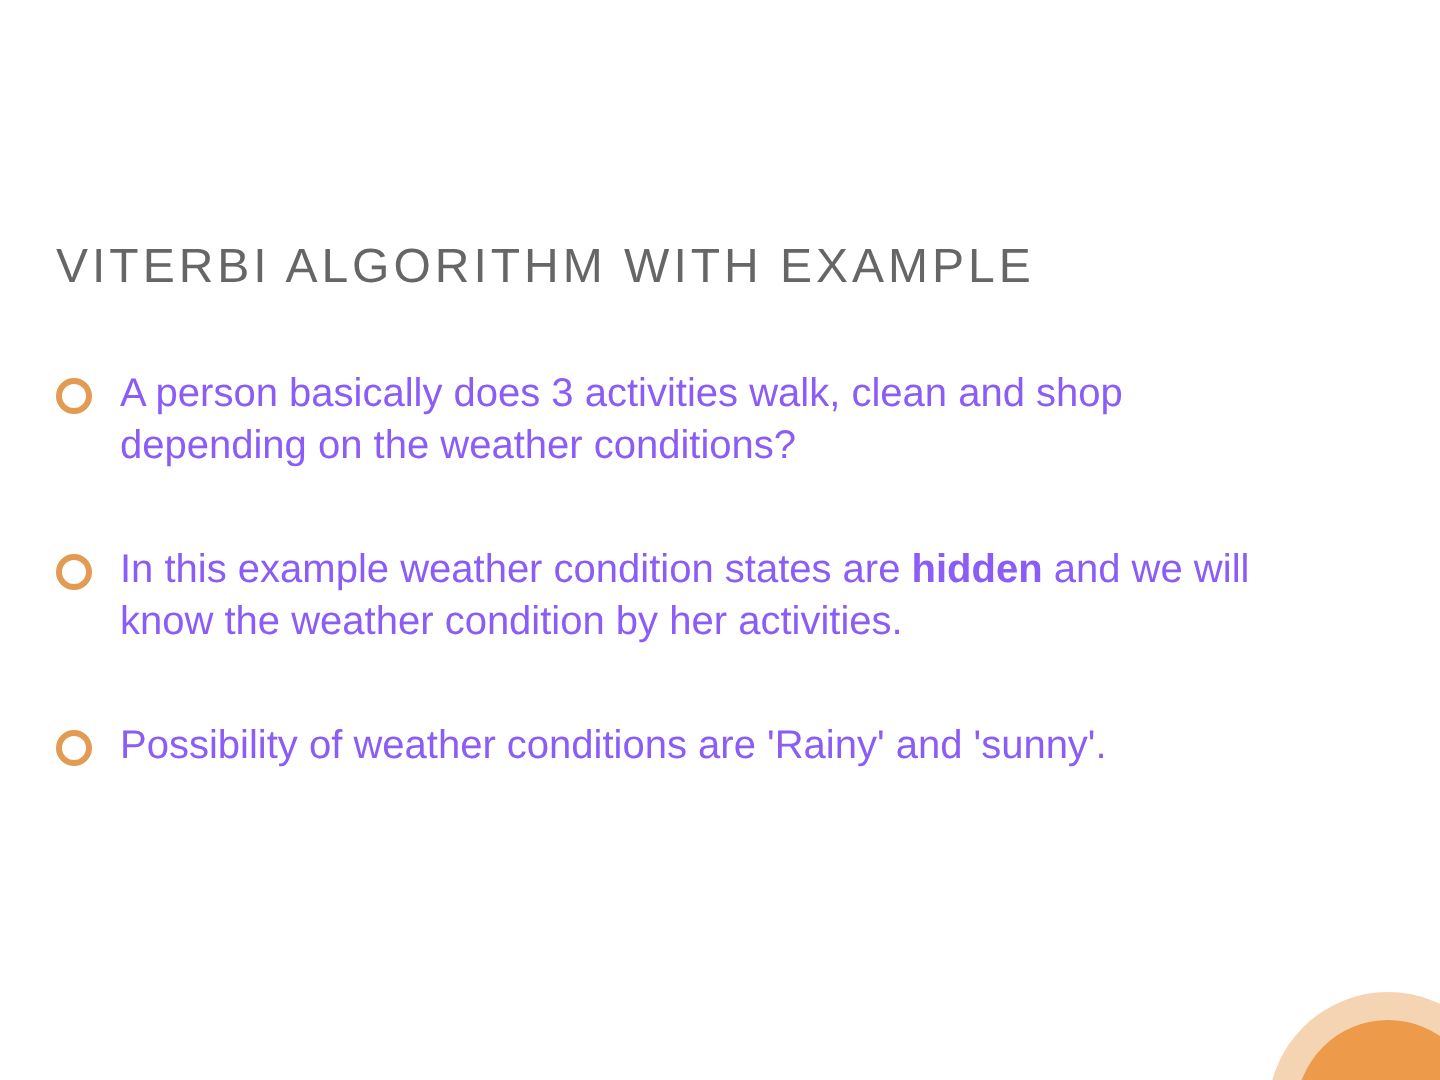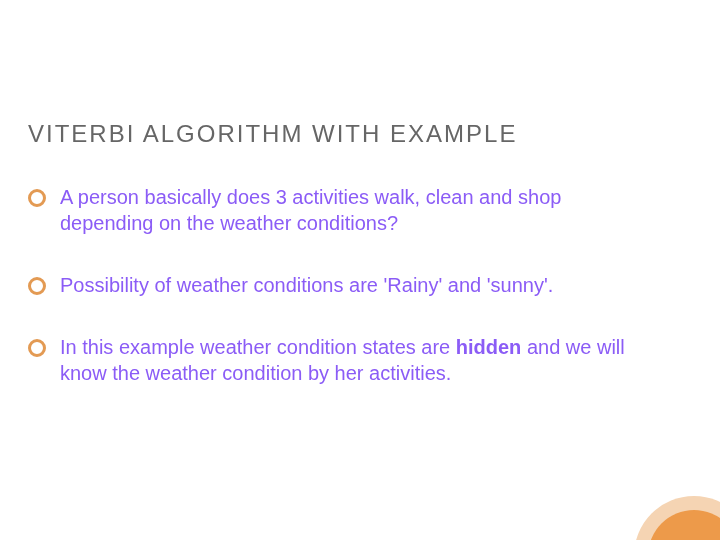--- a/index.html
+++ b/index.html
@@ -86,25 +86,25 @@
 <div class="slide">
   <div class="title">VITERBI ALGORITHM WITH EXAMPLE</div>
 
   <ul class="bullets">
     <li>
       <span class="bullet-icon"></span>
       <span class="bullet-text">A person basically does 3 activities  walk, clean and shop depending on the weather conditions?</span>
     </li>
     <li>
       <span class="bullet-icon"></span>
-      <span class="bullet-text">Possibility of weather conditions are 'Rainy' and 'sunny'.</span>
+      <span class="bullet-text">In this example weather condition states are <b>hidden</b> and we will know the weather condition by her activities.</span>
     </li>
     <li>
       <span class="bullet-icon"></span>
-      <span class="bullet-text">In this example weather condition states are <b>hidden</b> and we will know the weather condition by her activities.</span>
+      <span class="bullet-text">Possibility of weather conditions are 'Rainy' and 'sunny'.</span>
     </li>
   </ul>
 
   <div class="corner-decoration">
     <div class="outer"></div>
     <div class="inner"></div>
   </div>
 </div>
 
 </body></html>

